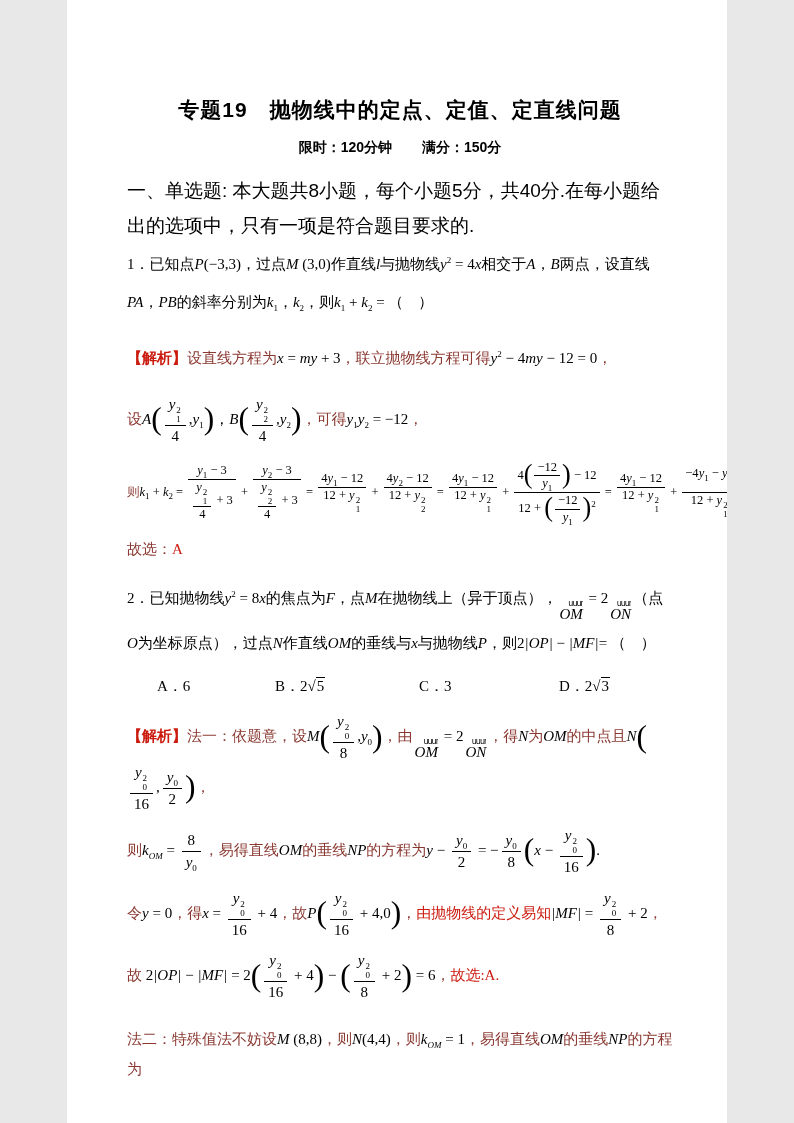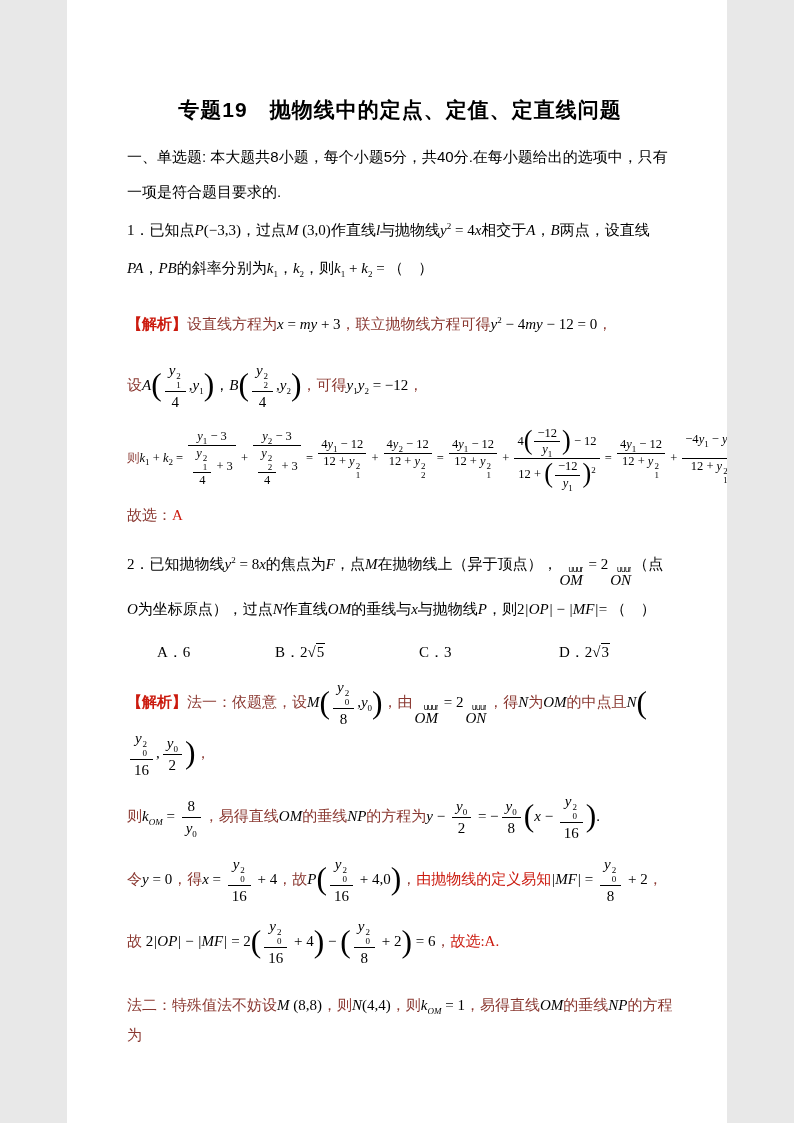--- a/index.html
+++ b/index.html
@@ -20,21 +20,21 @@
     margin:0 0 15px 0;letter-spacing:1px;
   }
   .meta{
     text-align:center;font-weight:bold;font-size:14px;
     font-family:"Liberation Sans","DejaVu Sans",sans-serif;
     margin:0 0 16px 0;
   }
   .meta-sep{display:inline-block;width:30px;}
   .section-header{
     font-family:"Liberation Sans","DejaVu Sans",sans-serif;
-    font-size:15px;line-height:35px;margin:0 0 2px 0;
+    font-size:19px;line-height:35px;margin:0 0 2px 0;
   }
   .para{margin:0;}
   .stem{line-height:38px;margin:2px 0 0 0;}
   .stem2{line-height:42px;margin:4px 0 0 0;}
   .options{display:flex;padding-left:30px;margin:10px 0 14px 0;line-height:24px;}
   .opt0{width:118px;}
   .opt1{width:144px;}
   .opt2{width:140px;}
   .opt3{flex:1;}
   .sol{line-height:30px;margin:22px 0;}
@@ -68,20 +68,23 @@
   .mar{color:var(--mar,#8a3831);}
   .b{font-weight:bold;}
 </style>
 </head>
 <body>
 
 <div class="page">
 
   <h1 class="title">专题19　抛物线中的定点、定值、定直线问题</h1>
 
+  <div class="meta">
+    <span>限时：120分钟</span><span class="meta-sep"></span><span>满分：150分</span>
+  </div>
 
   <p class="section-header">一、单选题: 本大题共8小题，每个小题5分，共40分.在每小题给出的选项中，只有一项是符合题目要求的.</p>
 
   <p class="para stem"><span>1．已知点</span><span class="m">P</span><span>(−3,3)</span><span>，过点</span><span class="m">M</span><span> (3,0)</span><span>作直线</span><span class="m">l</span><span>与抛物线</span><span class="m">y</span><span class="sup">2</span><span> = 4</span><span class="m">x</span><span>相交于</span><span class="m">A</span><span>，</span><span class="m">B</span><span>两点，设直线</span><span class="m">PA</span><span>，</span><span class="m">PB</span><span>的斜率分别为</span><span class="m">k</span><span class="sub">1</span><span>，</span><span class="m">k</span><span class="sub">2</span><span>，则</span><span class="m">k</span><span class="sub">1</span><span> + </span><span class="m">k</span><span class="sub">2</span><span> = （　）</span></p>
 
 
   <p class="para sol"><span class="red b">【解析】</span><span class="mar">设直线方程为</span><span class="m">x</span><span> = </span><span class="m">my</span><span> + 3</span><span class="mar">，联立抛物线方程可得</span><span class="m">y</span><span class="sup">2</span><span> − 4</span><span class="m">my</span><span> − 12 = 0</span><span class="mar">，</span></p>
   <p class="para sol-tall"><span class="mar">设</span><span class="m">A</span><span class="big">(</span><span class="frac"><span class="fnum"><span class="m">y</span><span class="supsub">
             <span class="up">2</span>
             <span class="dn">1</span>

